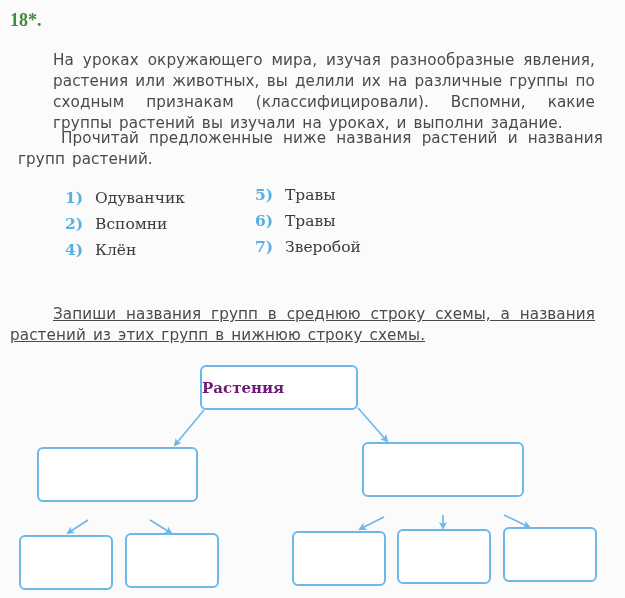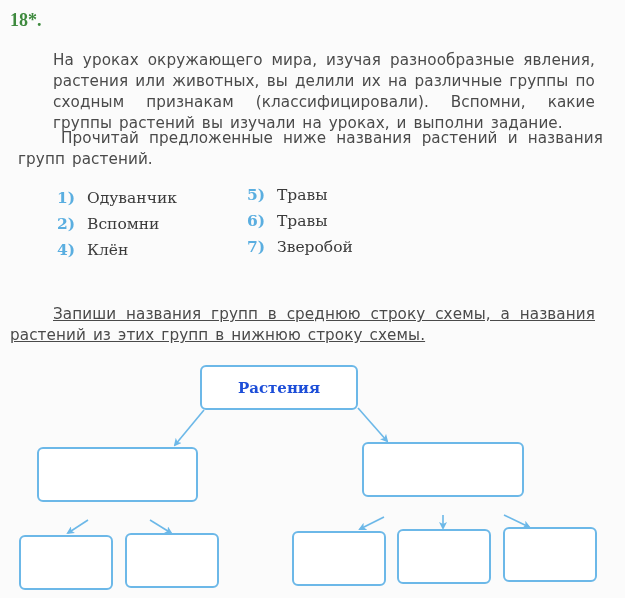--- a/index.html
+++ b/index.html
@@ -62,20 +62,21 @@
       width: 585px;
       text-indent: 43px;
       text-decoration: underline;
     }
     .list {
       position: absolute;
       font-family: "DejaVu Serif", serif;
       font-size: 15.5px;
       line-height: 26px;
       color: #3a3a3a;
+      margin-left: 8px;
     }
     .list-col1 { left: 47px; top: 175px; }
     .list-col2 { left: 237px; top: 172px; }
     .list-item { white-space: nowrap; height: 26px; }
     .list-num {
       color: #5aaee0;
       font-weight: bold;
       display: inline-block;
       width: 30px;
     }
@@ -89,25 +90,24 @@
     .node {
       position: absolute;
       border: 2px solid #6cb8e8;
       border-radius: 6px;
       background: #ffffff;
       box-sizing: border-box;
     }
     .root-node {
       display: flex;
       align-items: center;
-      justify-content: center;
       font-family: "DejaVu Serif", serif;
       font-weight: bold;
       font-size: 15px;
-      color: #1d4ed8;
+      color: #701a75;
     }
   </style>
 </head>
 <body>
 
 <div class="task">
   <span class="task-number">18*.</span>
   <p class="para intro">На уроках окружающего мира, изучая разнообразные явления, растения или животных, вы делили их на различные группы по сходным признакам (классифи­цировали). Вспомни, какие группы растений вы изуча­ли на уроках, и выполни задание.</p>
   <p class="para read">Прочитай предложенные ниже названия растений и на­звания групп растений.</p>
 

